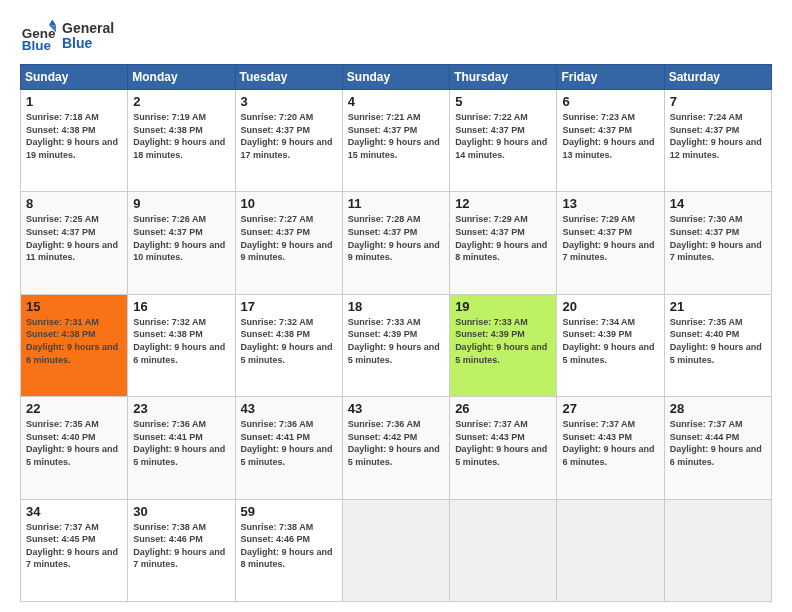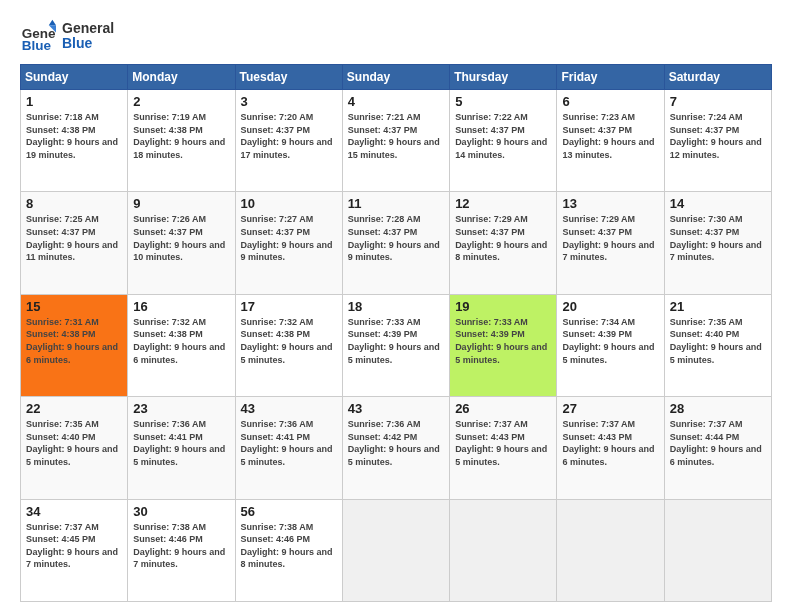--- a/index.html
+++ b/index.html
@@ -250,21 +250,21 @@
         <tr style="background: rgb(255, 255, 255);">
           <td style="background: rgb(255, 255, 255);">
             <span class="day-number">34</span>
             <div class="day-info">Sunrise: 7:37 AM<br>Sunset: 4:45 PM<br>Daylight: 9 hours and 7 minutes.</div>
           </td>
           <td style="background: rgb(255, 255, 255);">
             <span class="day-number">30</span>
             <div class="day-info">Sunrise: 7:38 AM<br>Sunset: 4:46 PM<br>Daylight: 9 hours and 7 minutes.</div>
           </td>
           <td style="background: rgb(255, 255, 255);">
-            <span class="day-number">56</span>
+            <span class="day-number">59</span>
             <div class="day-info">Sunrise: 7:38 AM<br>Sunset: 4:46 PM<br>Daylight: 9 hours and 8 minutes.</div>
           </td>
           <td style="background: rgb(240, 240, 240);"></td>
           <td style="background: rgb(240, 240, 240);"></td>
           <td style="background: rgb(240, 240, 240);"></td>
           <td style="background: rgb(240, 240, 240);"></td>
         </tr>
       </tbody>
   </table>
 </div>

